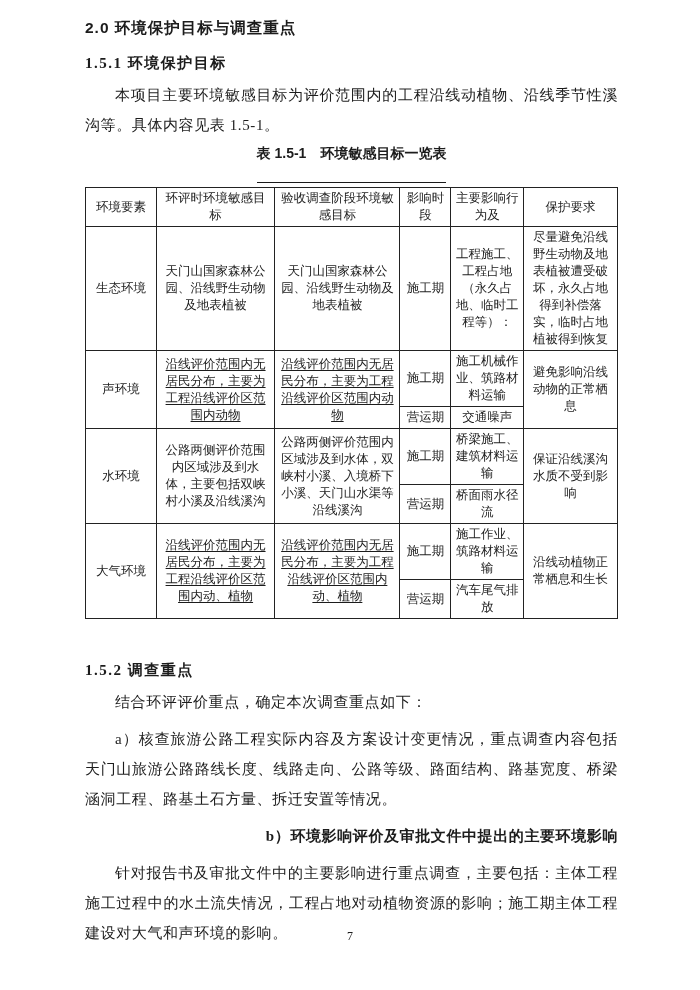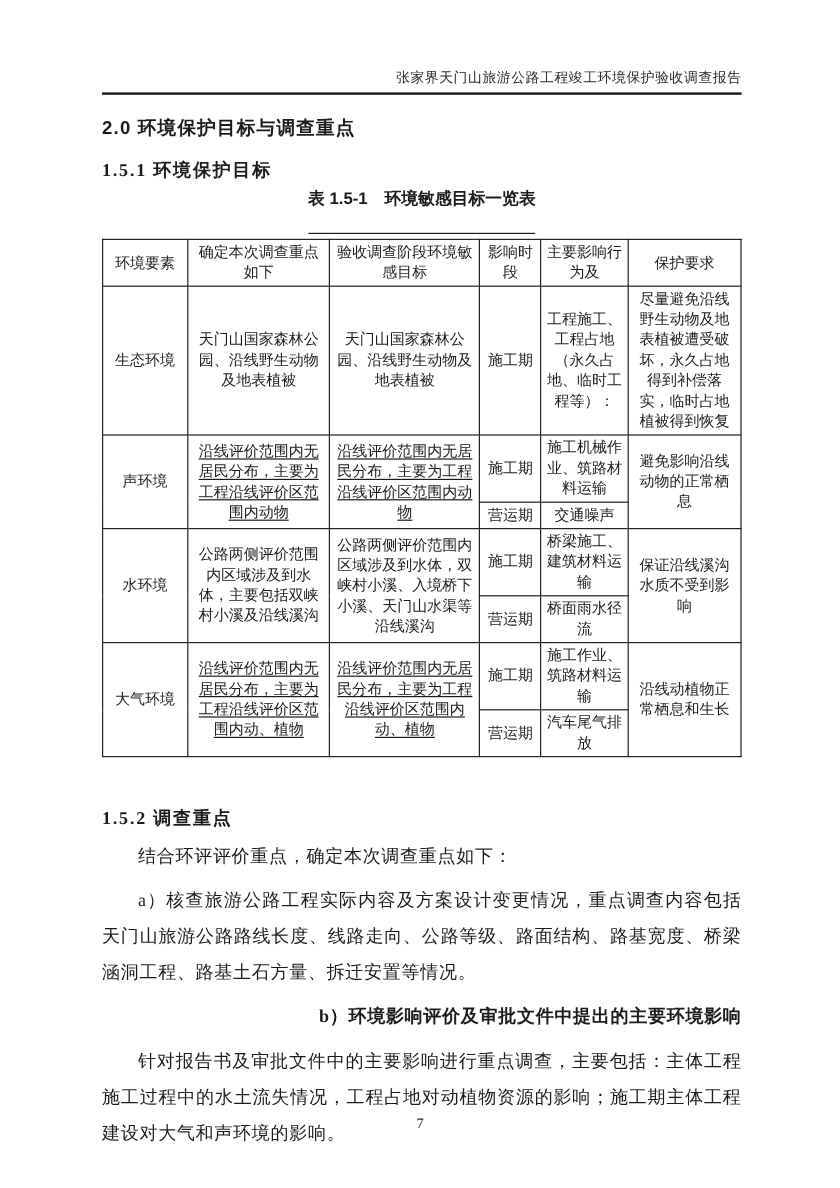--- a/index.html
+++ b/index.html
@@ -100,48 +100,46 @@
     text-align: center;
     font-size: 12px;
     letter-spacing: 0;
   }
 </style>
 </head>
 <body>
 
 <div class="page">
 
-  <div class="header">
-    <span>张家界天门山旅游公路工程竣工环境保护验收调查报告</span>
-  </div>
 
   <div class="h-15">2.0 环境保护目标与调查重点</div>
 
   <div class="h-sub">1.5.1  环境保护目标</div>
 
+  <div class="para">本项目主要环境敏感目标为评价范围内的工程沿线动植物、沿线季节性溪沟等。具体内容见表 1.5-1。</div>
 
   <div class="caption">
     <span class="cap-inner">
       <span class="cap-label">表 1.5-1</span><span>环境敏感目标一览表</span>
     </span>
   </div>
 
   <table class="sens">
     <colgroup>
       <col class="c1">
         <col class="c2">
         <col class="c3">
         <col class="c4">
         <col class="c5">
         <col class="c6">
     </colgroup>
     <tbody>
       <tr class="r-head">
         <th>环境要素</th>
-        <th>确定本次调查重点如下</th>
+        <th>环评时环境敏感目标</th>
         <th>验收调查阶段环境敏感目标</th>
         <th>影响时段</th>
         <th>主要影响行为及</th>
         <th>保护要求</th>
       </tr>
 
       <tr class="r-eco">
         <td>生态环境</td>
         <td>天门山国家森林公园、沿线野生动物及地表植被</td>
         <td>天门山国家森林公园、沿线野生动物及地表植被</td>

